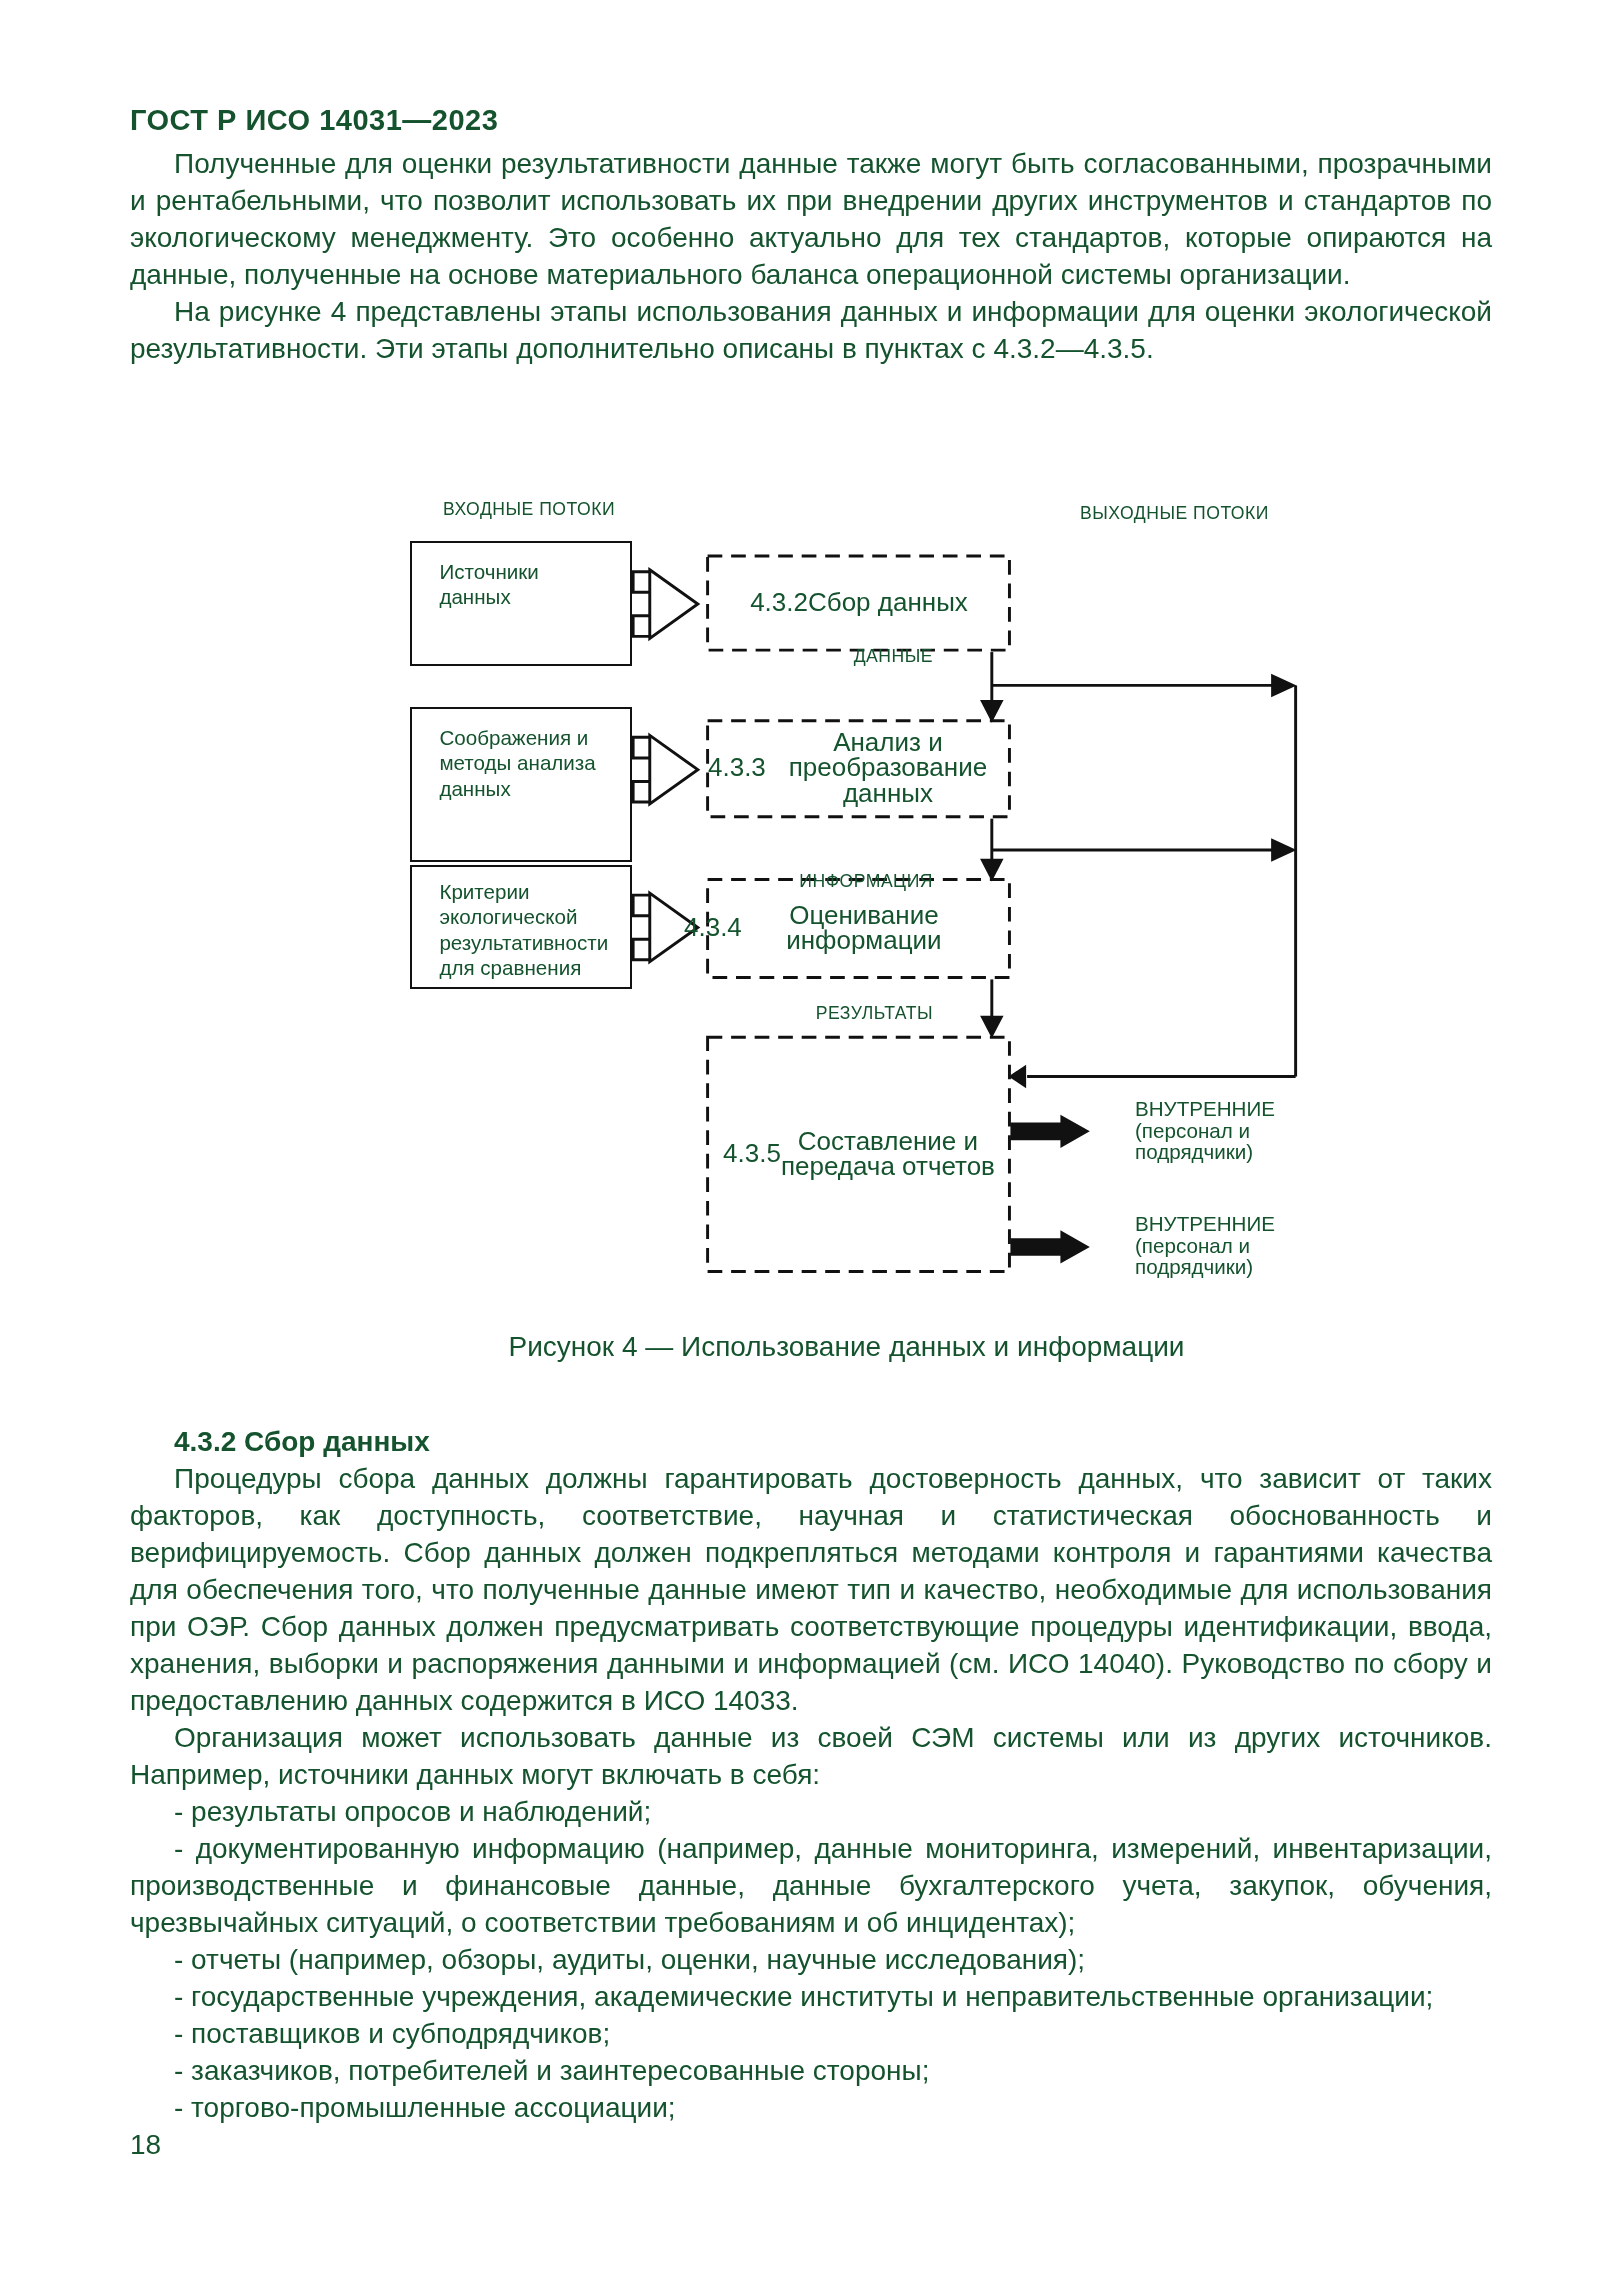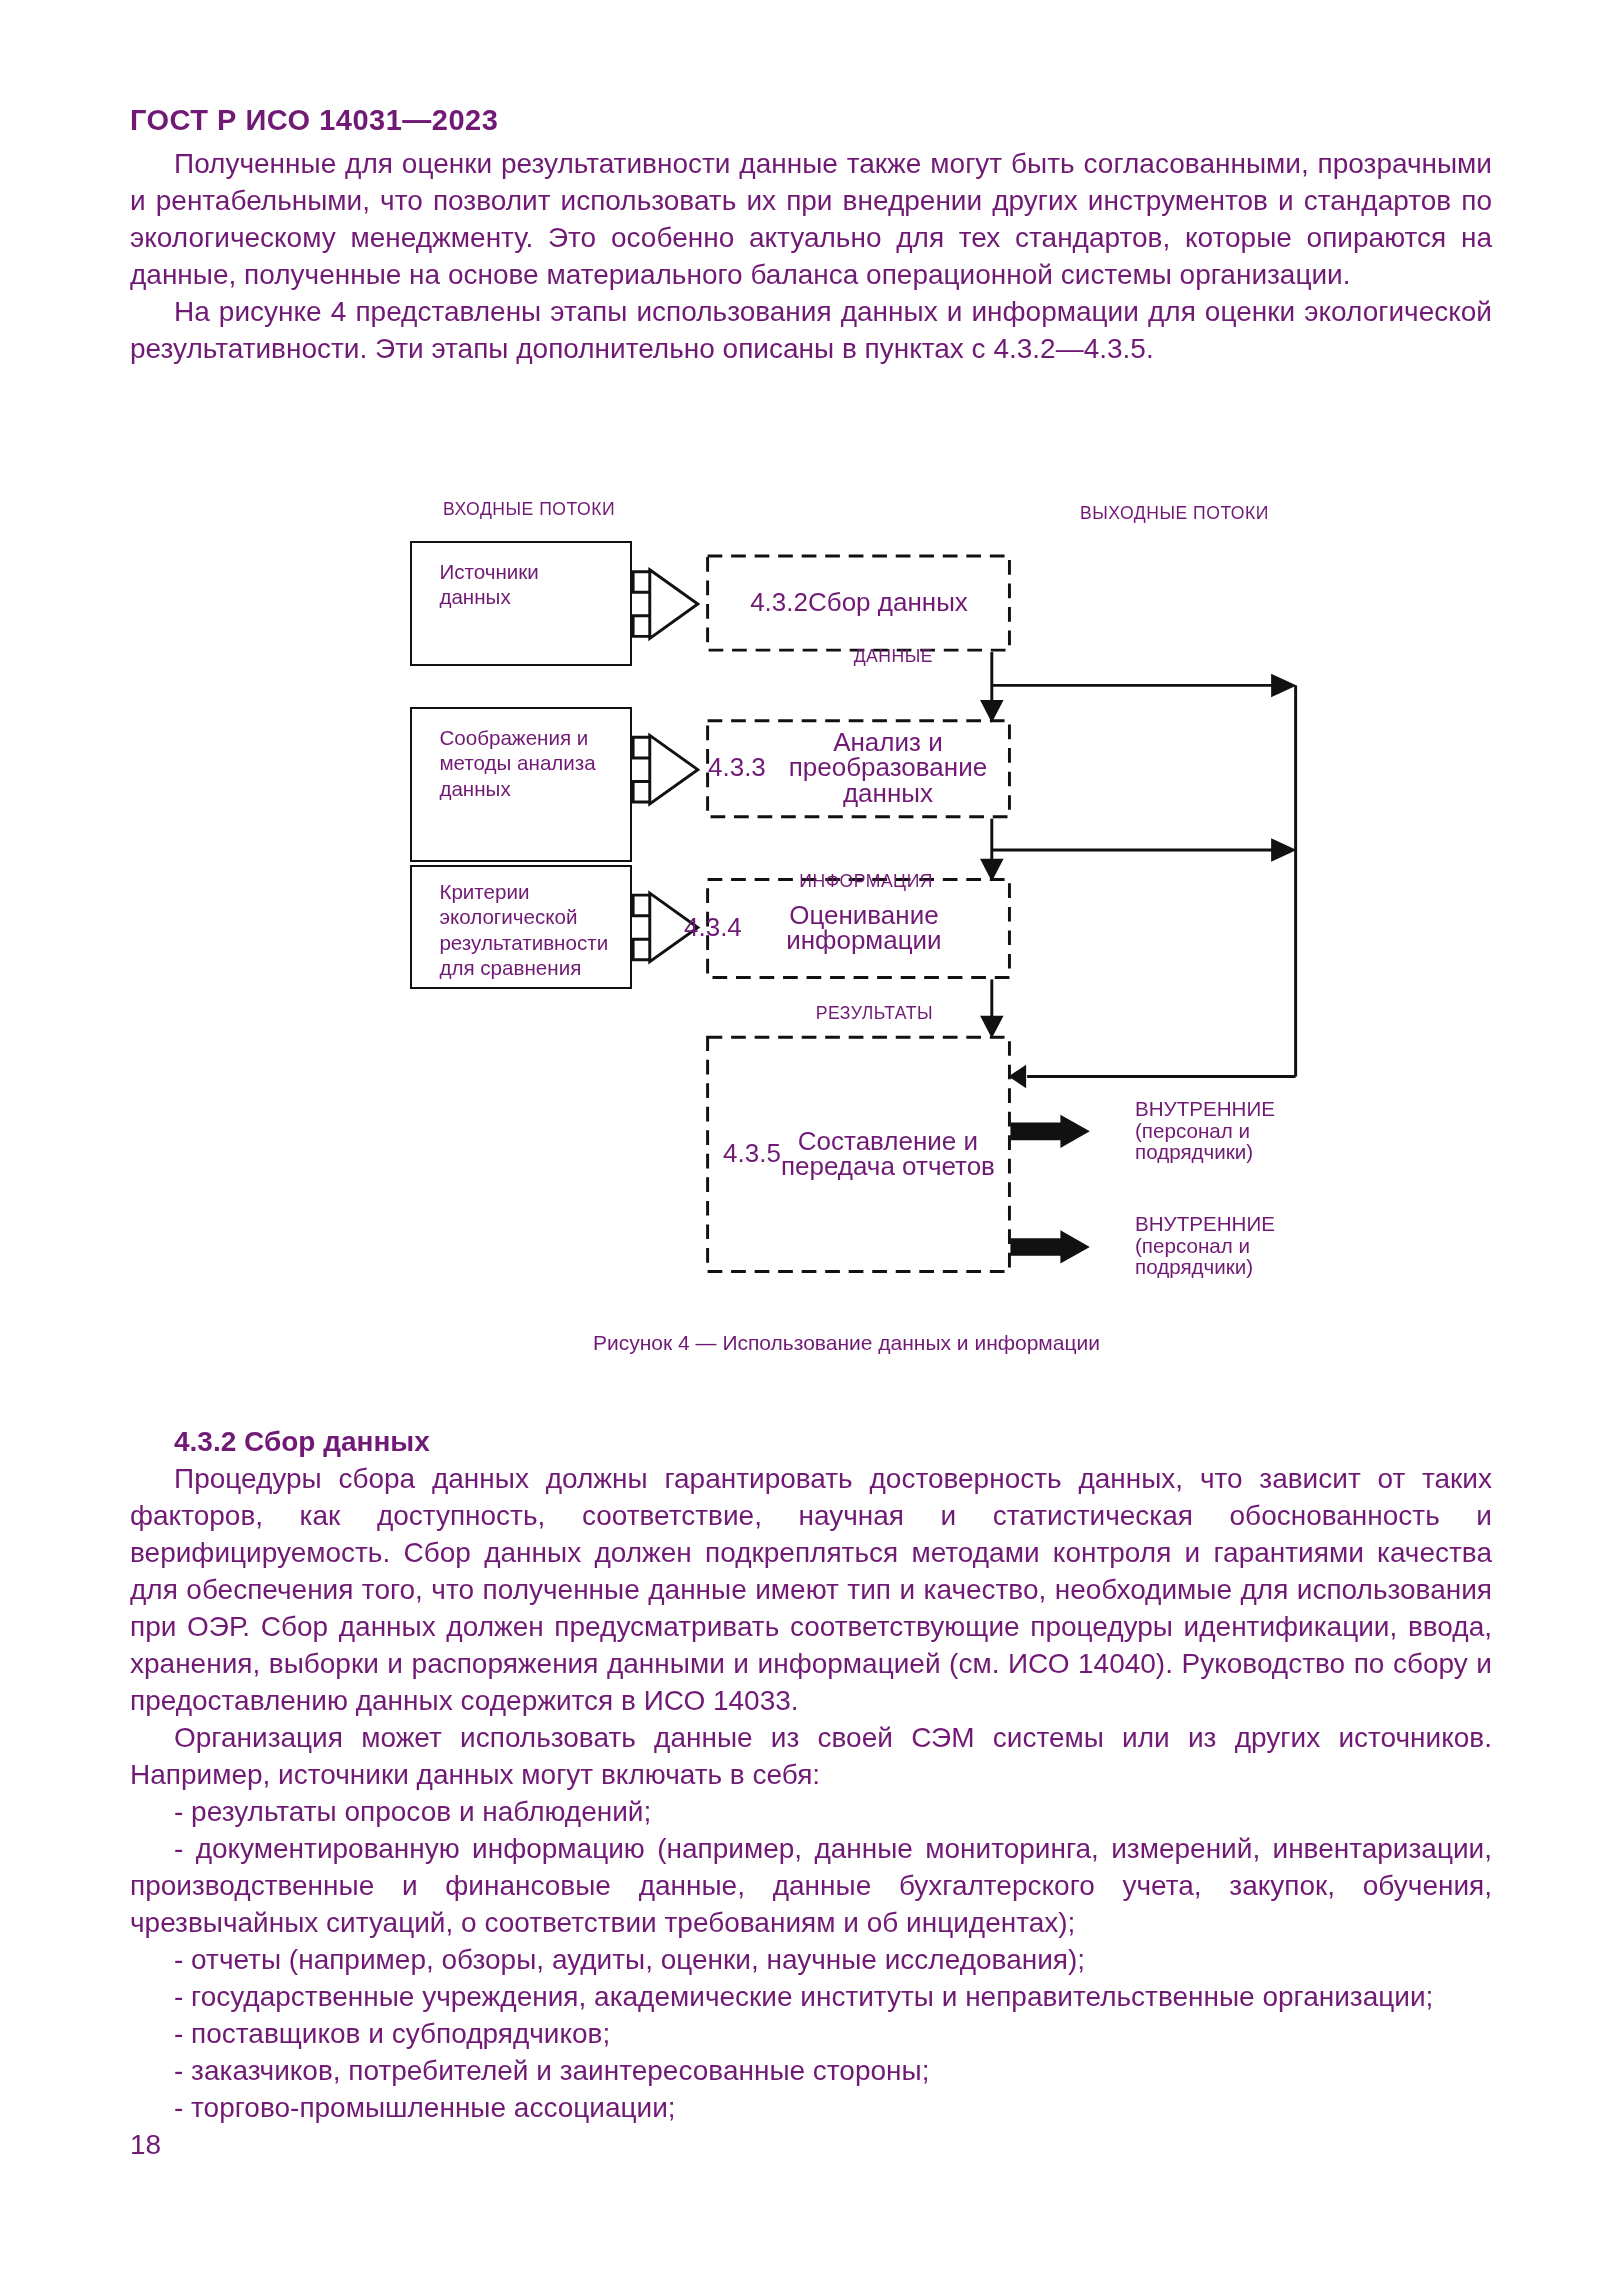--- a/index.html
+++ b/index.html
@@ -1,21 +1,21 @@
 <!DOCTYPE html>
 <html lang="ru"><head>
 <meta charset="utf-8">
 <style>
   html,body{margin:0;padding:0;background:#777;}
   .page{
     position:relative;
     width:1621px;height:2293px;
     background:#ffffff;
     font-family:"Liberation Sans", sans-serif;
-    color:#701a75;
+    color:#14532d;
     overflow:hidden;
   }
   .abs{position:absolute;}
   
   .doc-header{
     left:130px;top:104px;width:784px;
     font-size:29px;font-weight:bold;letter-spacing:0.5px;
   }
   .bodytext{
     left:130px;width:1362px;
@@ -25,21 +25,21 @@
   .bodytext p{margin:0;text-indent:44px;}
   #intro-block{top:145px;}
   #section-block{top:1423px;}
   #section-block h2{
     margin:0;font-size:28px;line-height:37px;font-weight:bold;
     text-indent:44px;text-align:left;
   }
   .page-number{left:130px;top:2129px;font-size:28px;}
   .fig-caption{
     left:229px;top:1331px;width:1235px;
-    font-size:21px;text-align:center;
+    font-size:28px;text-align:center;
   }
   
   .col-label{
     font-size:17.6px;letter-spacing:0.5px;white-space:nowrap;
   }
   .solid-box{
     border:2.9px solid #111;background:#fff;box-sizing:border-box;
     z-index:2;
   }
   .solid-box .btxt{

